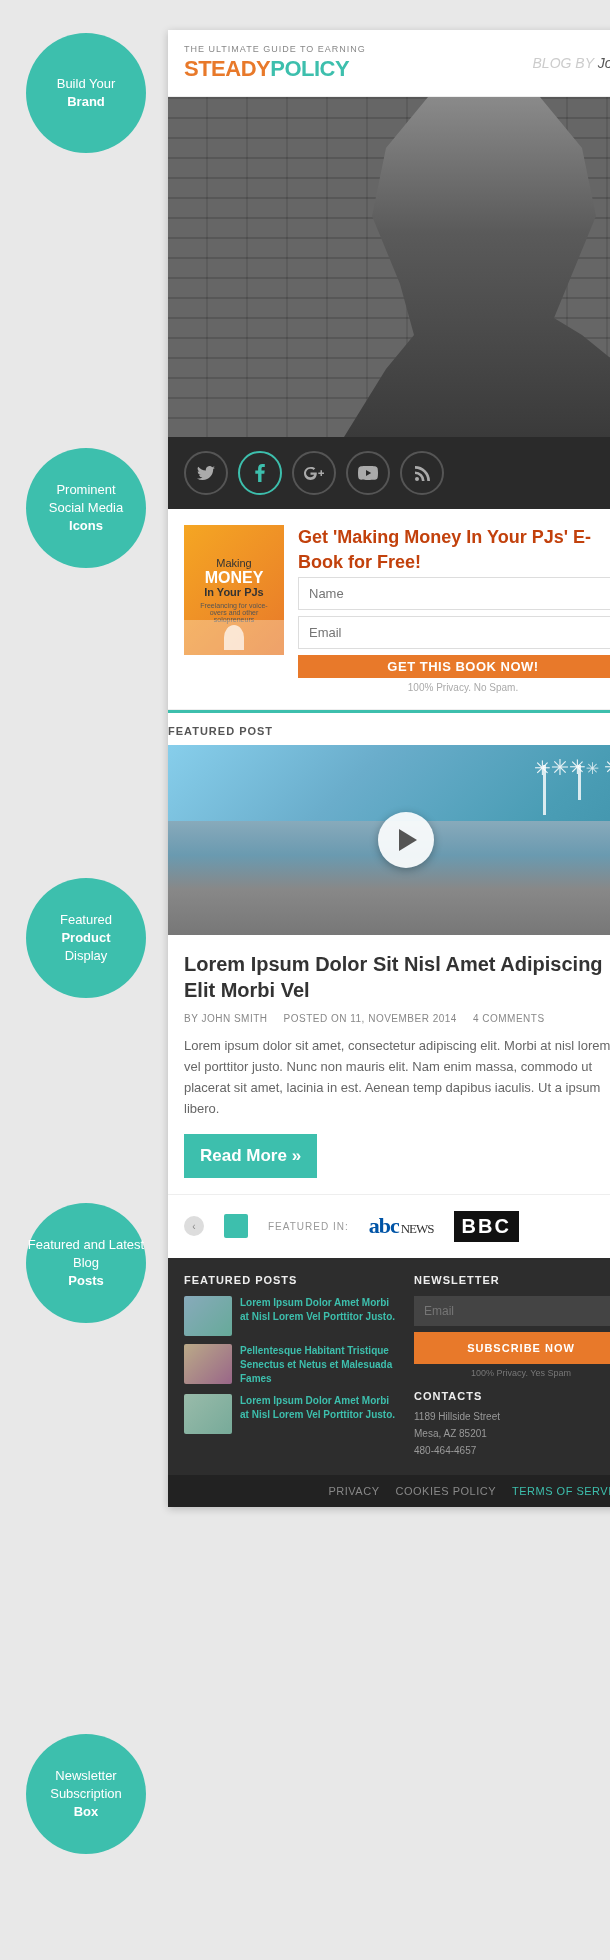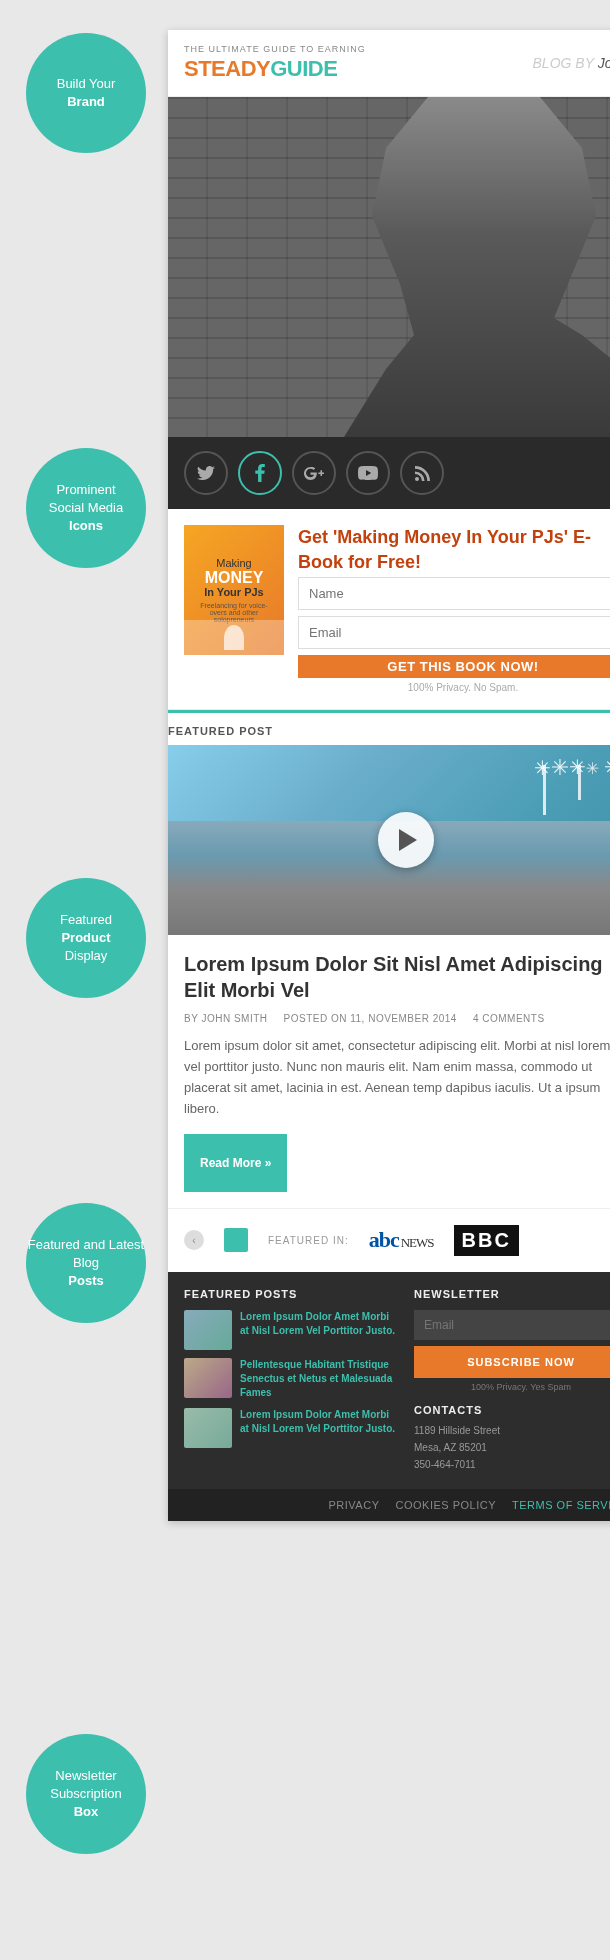--- a/index.html
+++ b/index.html
@@ -324,22 +324,22 @@
     .post-excerpt {
       font-size: 13px;
       color: #666;
       line-height: 1.6;
       margin-bottom: 14px;
     }
     .read-more-btn {
       background: #3dbfad;
       color: white;
       border: none;
-      padding: 22px 16px;
-      font-size: 12px;
+      padding: 12px 16px;
+      font-size: 17px;
       font-weight: 600;
       cursor: pointer;
       display: inline-flex;
       align-items: center;
       gap: 6px;
     }
 
     
     .partner-logos {
       background: white;
@@ -526,21 +526,21 @@
 <div class="annotation" style="top: 1734px;">
   <span>Newsletter Subscription<br><strong>Box</strong></span>
 </div>
 
 <div class="main-content">
 
   <div class="site-header">
     <div>
       <div class="site-title-top">THE ULTIMATE GUIDE TO EARNING</div>
       <div class="site-title-main">
-        <span class="steady">STEADY</span><span class="income">GUIDE</span>
+        <span class="steady">STEADY</span><span class="income">POLICY</span>
       </div>
     </div>
     <div class="blog-by">
       BLOG BY <span>John</span>
     </div>
   </div>
 
   <div class="hero-image">
     <div class="hero-bg-wall"></div>
     <div class="hero-man"></div>
@@ -678,21 +678,21 @@
 
       <button class="subscribe-btn">SUBSCRIBE NOW</button>
 
       <div class="footer-privacy-text">100% Privacy. Yes Spam</div>
 
       <div class="contacts-section">
         <div class="contacts-title">CONTACTS</div>
         <div class="contacts-text">
           <span>1189 Hillside Street</span><br>
           <span>Mesa, AZ 85201</span><br>
-          <span>350-464-7011</span>
+          <span>480-464-4657</span>
         </div>
       </div>
     </div>
 
   </div>
 
   <div class="footer-bottom">
     <a href="#">PRIVACY</a>
     <a href="#">COOKIES POLICY</a>
     <a href="#" class="green">TERMS OF SERVICE</a>

